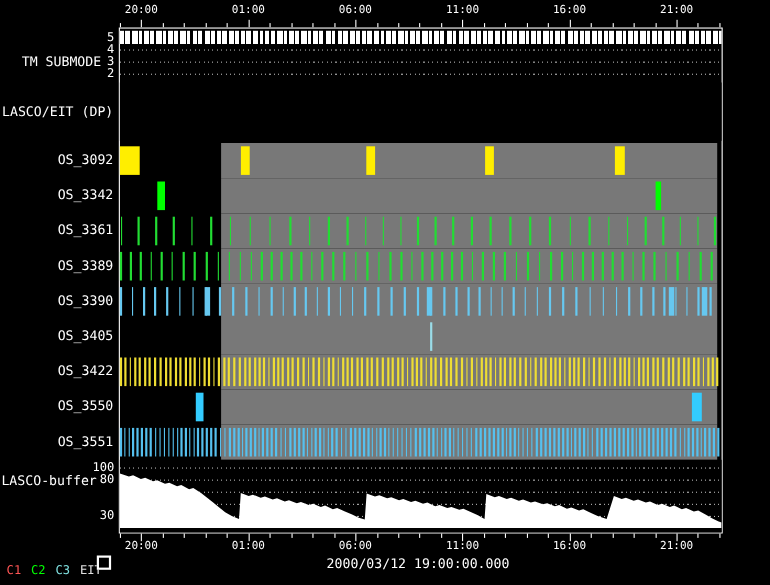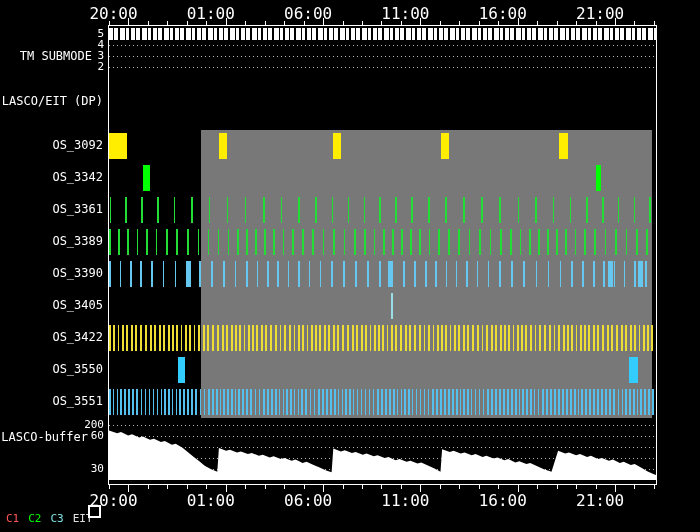--- a/index.html
+++ b/index.html
@@ -15,21 +15,21 @@
   #panel-dp{top:49px;height:53px;background:#000;}
   #rows{position:absolute;left:0;top:104px;width:100%;height:288px;}
   .row{position:absolute;left:0;width:100%;height:32px;}
   .shade{position:absolute;top:0;bottom:0;background:#787878;}
   .mark{position:absolute;top:3px;height:26px;min-width:1px;}
   #buffer{position:absolute;left:0;top:392px;width:100%;height:66px;background:#000;}
   #buffer svg{position:absolute;left:0;top:0;}
   .dotline{position:absolute;left:0;right:0;height:1px;
     background:repeating-linear-gradient(90deg,#b5b5b5 0 1px,transparent 1px 4px);}
   
-  .xlabels{position:absolute;left:94px;width:547px;height:14px;font-size:16px;}
+  .xlabels{position:absolute;left:109px;width:547px;height:14px;font-size:10px;}
   .xlabels span{position:absolute;transform:translateX(-50%);white-space:nowrap;}
   .tickrow{position:absolute;left:109px;width:547px;height:7px;}
   .tickrow .tick{position:absolute;width:1px;height:4px;background:#fff;}
   #ticks-top .tick{bottom:0;}
   #ticks-bottom .tick{top:0;}
   .tickrow .tick.major{height:7px;}
   
   .left-label{position:absolute;left:0;text-align:right;font-size:12px;white-space:nowrap;}
   
   #legend{position:absolute;left:6px;top:512px;font-size:11px;}
@@ -595,21 +595,22 @@
       <div class="left-label" style="top: 234px; width: 103px;">OS_3389</div>
       <div class="left-label" style="top: 266px; width: 103px;">OS_3390</div>
       <div class="left-label" style="top: 298px; width: 103px;">OS_3405</div>
       <div class="left-label" style="top: 330px; width: 103px;">OS_3422</div>
       <div class="left-label" style="top: 362px; width: 103px;">OS_3550</div>
       <div class="left-label" style="top: 394px; width: 103px;">OS_3551</div>
       <div class="left-label" style="top: 27px; width: 104px; font-size: 11px;">5</div>
       <div class="left-label" style="top: 38px; width: 104px; font-size: 11px;">4</div>
       <div class="left-label" style="top: 49px; width: 104px; font-size: 11px;">3</div>
       <div class="left-label" style="top: 60px; width: 104px; font-size: 11px;">2</div>
-      <div class="left-label" style="top: 418px; width: 104px; font-size: 11px;">200</div>
-      <div class="left-label" style="top: 429px; width: 104px; font-size: 11px;">60</div>
+      <div class="left-label" style="top: 418px; width: 104px; font-size: 11px;">100</div>
+      <div class="left-label" style="top: 429px; width: 104px; font-size: 11px;">80</div>
       <div class="left-label" style="top: 462px; width: 104px; font-size: 11px;">30</div>
     </div>
 
   <div id="legend"><span style="color: rgb(255, 85, 85);">C1</span><span style="color: rgb(0, 255, 0);">C2</span><span style="color: rgb(127, 224, 224);">C3</span><span style="color: rgb(224, 224, 224);">EIT</span></div>
   <div id="corner-box"></div>
+  <div id="datetime">2000/03/12 19:00:00.000</div>
 
 </div>
 
 </body></html>

